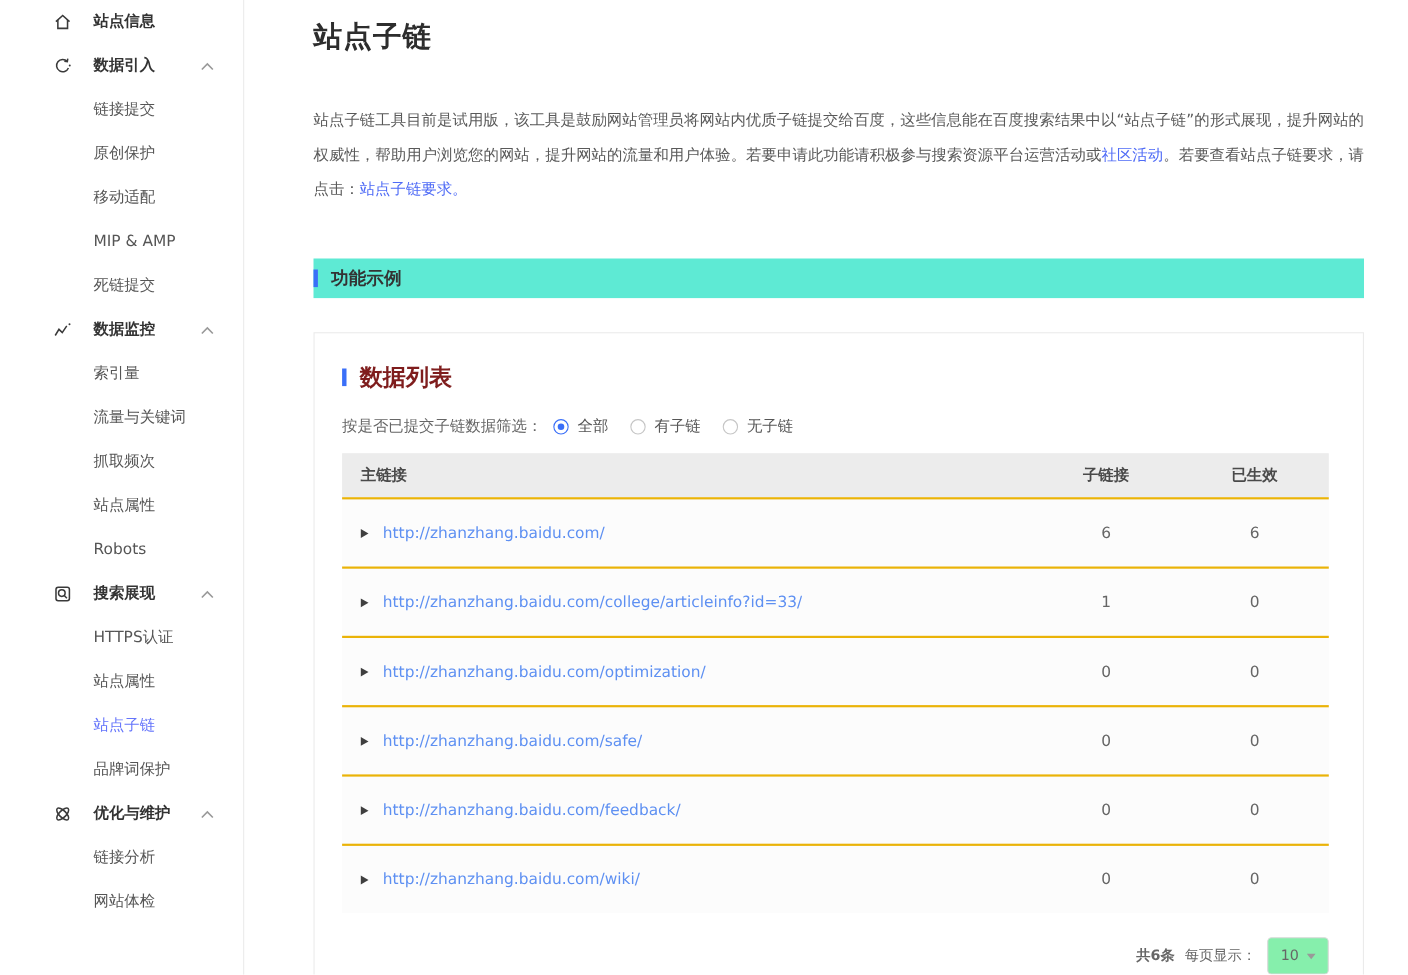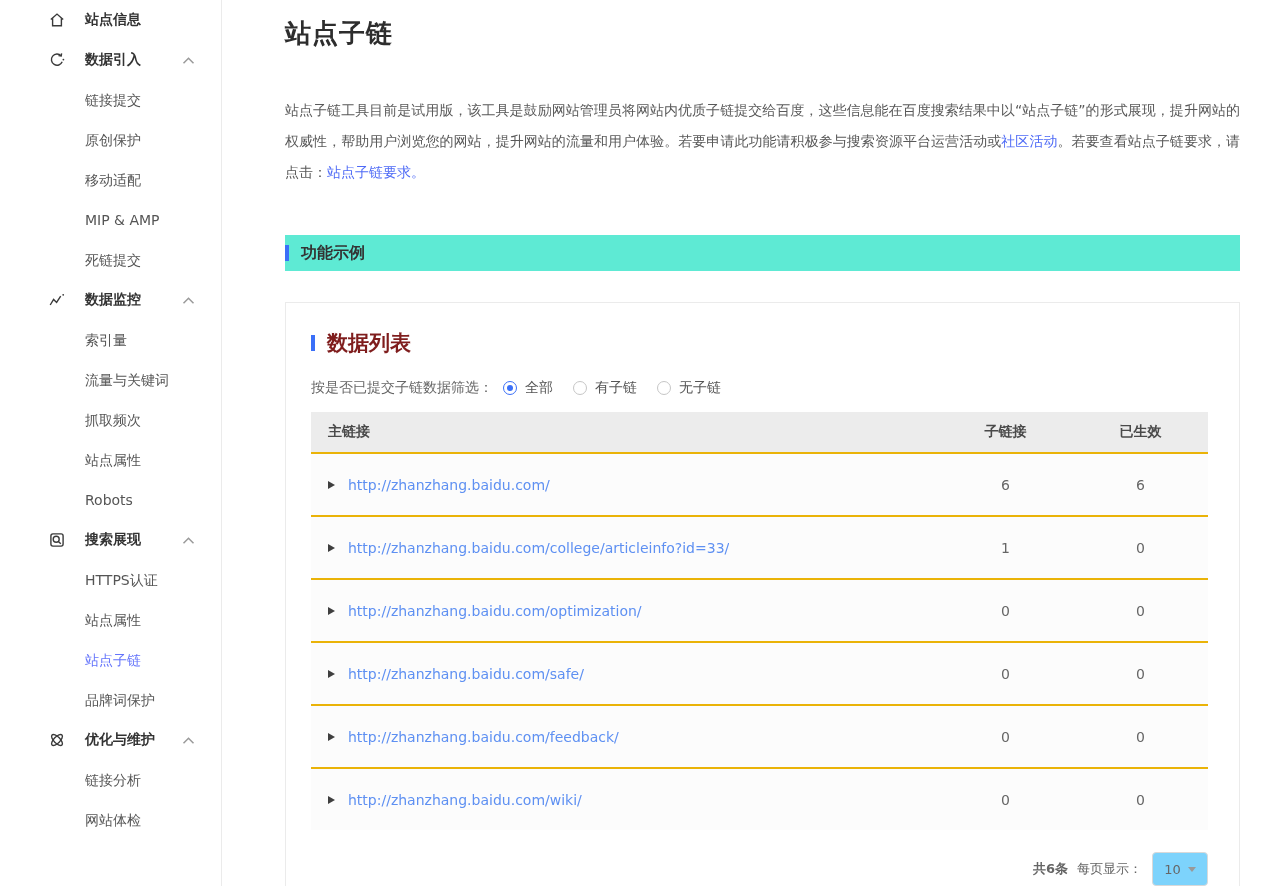--- a/index.html
+++ b/index.html
@@ -49,21 +49,21 @@
   .t-head{display:flex;align-items:center;height:40px;background:#ececec;font-size:14px;font-weight:600;color:#4a4a4a;}
   .col-main{flex:1;display:flex;align-items:center;padding-left:17px;min-width:0;}
   .col-num{width:135px;text-align:center;flex:none;}
   .t-row{display:flex;align-items:center;height:63px;background:#fcfcfc;border-top:2px solid #eab308;font-size:14px;}
   .row-caret{width:0;height:0;border-left:7px solid #3f3f3f;border-top:4.5px solid transparent;border-bottom:4.5px solid transparent;margin-right:13px;flex:none;cursor:pointer;}
   .t-row a{color:var(--url-blue);text-decoration:none;cursor:pointer;white-space:nowrap;overflow:hidden;text-overflow:ellipsis;}
   .t-row .col-num{color:#666;}
   
   .pager{display:flex;justify-content:flex-end;align-items:center;margin-top:22px;font-size:13px;color:#666;}
   .pager .total{margin-right:9px;font-weight:bold;}
-  .select{margin-left:10px;width:56px;height:34px;border:1px solid #d9d9d9;border-radius:4px;display:flex;align-items:center;justify-content:center;gap:7px;color:#666;background:#7dd3fc;cursor:pointer;}
+  .select{margin-left:10px;width:56px;height:34px;border:1px solid #d9d9d9;border-radius:4px;display:flex;align-items:center;justify-content:center;gap:7px;color:#666;background:#86efac;cursor:pointer;}
   .dcaret{width:0;height:0;border-left:4px solid transparent;border-right:4px solid transparent;border-top:5px solid #999;}
 </style>
 </head>
 <body>
 
 <aside class="sidebar">
   <nav id="sidebar-nav">
       <div class="nav-head">
         <span class="nav-icon">
           <svg width="18" height="18" viewBox="0 0 18 18" fill="none" stroke="#3a3a3a" stroke-width="1.4">

